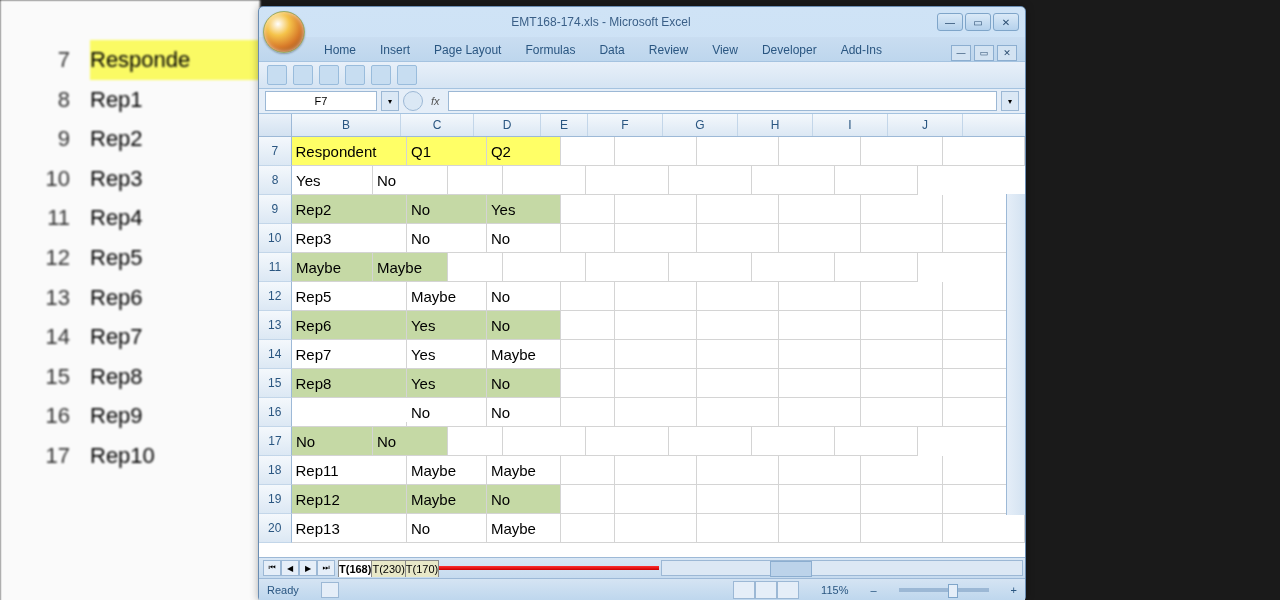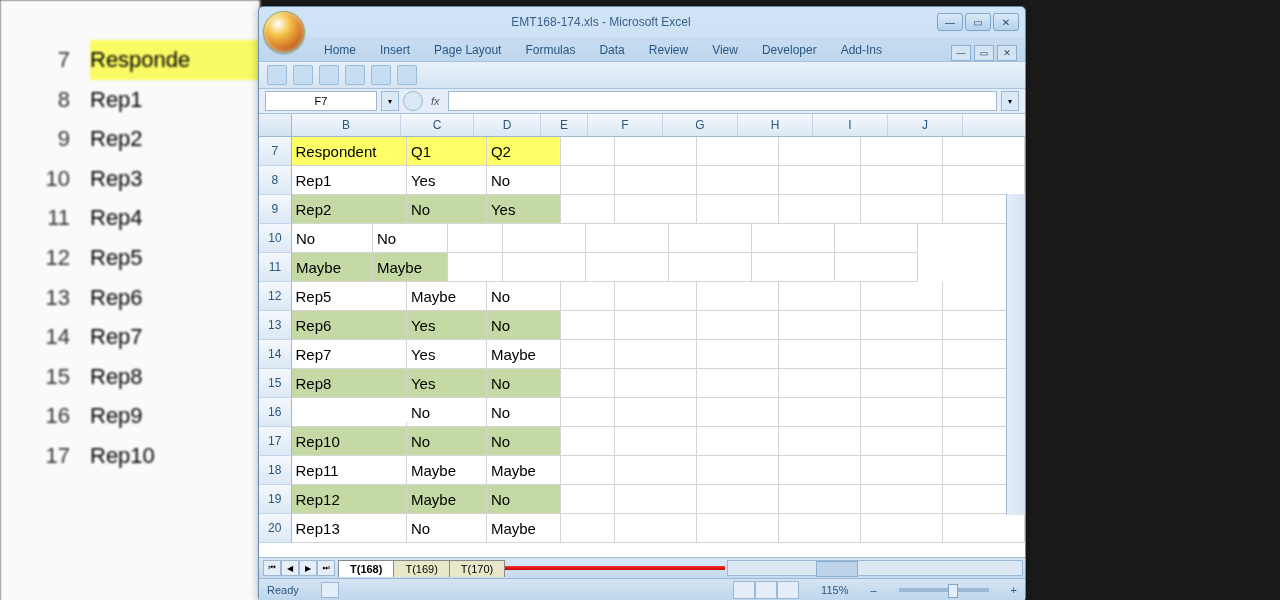--- a/index.html
+++ b/index.html
@@ -96,21 +96,21 @@
   .cell { border-right:1px solid #d4d4d4; border-bottom:1px solid #d4d4d4; font-size:15px; padding:0 4px; line-height:29px; overflow:hidden; white-space:nowrap; color:#000;}
   .hdr-yellow { background:#ffff66; font-weight:normal;}
   .row-green .cell.data { background:#c5d9a5;}
   .sheet-tabs {
     height:20px; background:linear-gradient(#d9e7f5,#c6dbef);
     display:flex; align-items:center; font-size:11px;
     border-top:1px solid #9db9d7;
   }
   .nav-btns { display:flex; gap:0; padding:0 4px;}
   .nav-btns div{width:16px;height:14px;background:#e5eef8;border:1px solid #9cb8d5;display:flex;align-items:center;justify-content:center;font-size:8px;cursor:pointer;}
-  .tab { padding:2px 11px; background:#fff; border:1px solid #888; border-bottom:none; margin-left:-1px; font-weight:bold; cursor:pointer;}
+  .tab { padding:2px 0; background:#fff; border:1px solid #888; border-bottom:none; margin-left:-1px; font-weight:bold; cursor:pointer;}
   .tab.inactive { background:#e8e8c8; font-weight:normal;}
   .tab-red { background:linear-gradient(#ff3030,#cc0000); color:#fff; padding:2px 10px; flex:0 0 200px; overflow:hidden; font-size:10px;}
   .hscroll { flex:1; background:#dce8f4; margin:0 2px; height:14px; border:1px solid #9cb8d5; position:relative;}
   .hscroll .thumb{position:absolute;left:30%;width:40px;height:100%;background:#bcd3ea;border:1px solid #8caed0;}
   .status-bar {
     height:22px; background:linear-gradient(#d5e4f3,#bdd6ed);
     display:flex; align-items:center; font-size:11px; color:#2a5681;
     padding:0 8px; gap:22px; border-top:1px solid #9db9d7;
   }
   .status-bar .spacer{flex:1;}
@@ -236,21 +236,20 @@
           <div class="cell data hdr-yellow" style="width: 66px;">Q2</div>
           <div class="cell" style="width: 46px;"></div>
           <div class="cell" style="width: 74px;"></div>
           <div class="cell" style="width: 74px;"></div>
           <div class="cell" style="width: 74px;"></div>
           <div class="cell" style="width: 74px;"></div>
           <div class="cell" style="width: 74px;"></div>
         </div>
         <div class="row">
           <div class="rh">8</div>
-          <div class="cell data" style="width: 108px;">Rep1</div>
           <div class="cell data" style="width: 72px;">Yes</div>
           <div class="cell data" style="width: 66px;">No</div>
           <div class="cell" style="width: 46px;"></div>
           <div class="cell" style="width: 74px;"></div>
           <div class="cell" style="width: 74px;"></div>
           <div class="cell" style="width: 74px;"></div>
           <div class="cell" style="width: 74px;"></div>
           <div class="cell" style="width: 74px;"></div>
         </div>
         <div class="row row-green">
@@ -260,20 +259,21 @@
           <div class="cell data" style="width: 66px;">Yes</div>
           <div class="cell" style="width: 46px;"></div>
           <div class="cell" style="width: 74px;"></div>
           <div class="cell" style="width: 74px;"></div>
           <div class="cell" style="width: 74px;"></div>
           <div class="cell" style="width: 74px;"></div>
           <div class="cell" style="width: 74px;"></div>
         </div>
         <div class="row">
           <div class="rh">10</div>
+          <div class="cell data" style="width: 108px;">Rep3</div>
           <div class="cell data" style="width: 72px;">No</div>
           <div class="cell data" style="width: 66px;">No</div>
           <div class="cell" style="width: 46px;"></div>
           <div class="cell" style="width: 74px;"></div>
           <div class="cell" style="width: 74px;"></div>
           <div class="cell" style="width: 74px;"></div>
           <div class="cell" style="width: 74px;"></div>
           <div class="cell" style="width: 74px;"></div>
         </div>
         <div class="row row-green">
@@ -342,21 +342,20 @@
           <div class="cell data" style="width: 66px;">No</div>
           <div class="cell" style="width: 46px;"></div>
           <div class="cell" style="width: 74px;"></div>
           <div class="cell" style="width: 74px;"></div>
           <div class="cell" style="width: 74px;"></div>
           <div class="cell" style="width: 74px;"></div>
           <div class="cell" style="width: 74px;"></div>
         </div>
         <div class="row row-green">
           <div class="rh">17</div>
-          <div class="cell data" style="width: 108px;">Rep10</div>
           <div class="cell data" style="width: 72px;">No</div>
           <div class="cell data" style="width: 66px;">No</div>
           <div class="cell" style="width: 46px;"></div>
           <div class="cell" style="width: 74px;"></div>
           <div class="cell" style="width: 74px;"></div>
           <div class="cell" style="width: 74px;"></div>
           <div class="cell" style="width: 74px;"></div>
           <div class="cell" style="width: 74px;"></div>
         </div>
         <div class="row">
@@ -399,21 +398,21 @@
     <div class="right-scroll"></div>
   </div>
   <div class="sheet-tabs">
     <div class="nav-btns">
       <div>⏮</div>
       <div>◀</div>
       <div>▶</div>
       <div>⏭</div>
     </div>
     <div class="tab">T(168)</div>
-    <div class="tab inactive">T(169)</div>
+    <div class="tab inactive">T(230)</div>
     <div class="tab inactive">T(170)</div>
     <div class="tab-red"></div>
     <div class="hscroll">
         <div class="thumb"></div>
       </div>
   </div>
   <div class="status-bar">
     <span>Ready</span>
     <div class="ico" style="width:16px;height:14px;background:#e5eef8;border:1px solid #9cb8d5;"></div>
     <div class="spacer"></div>

